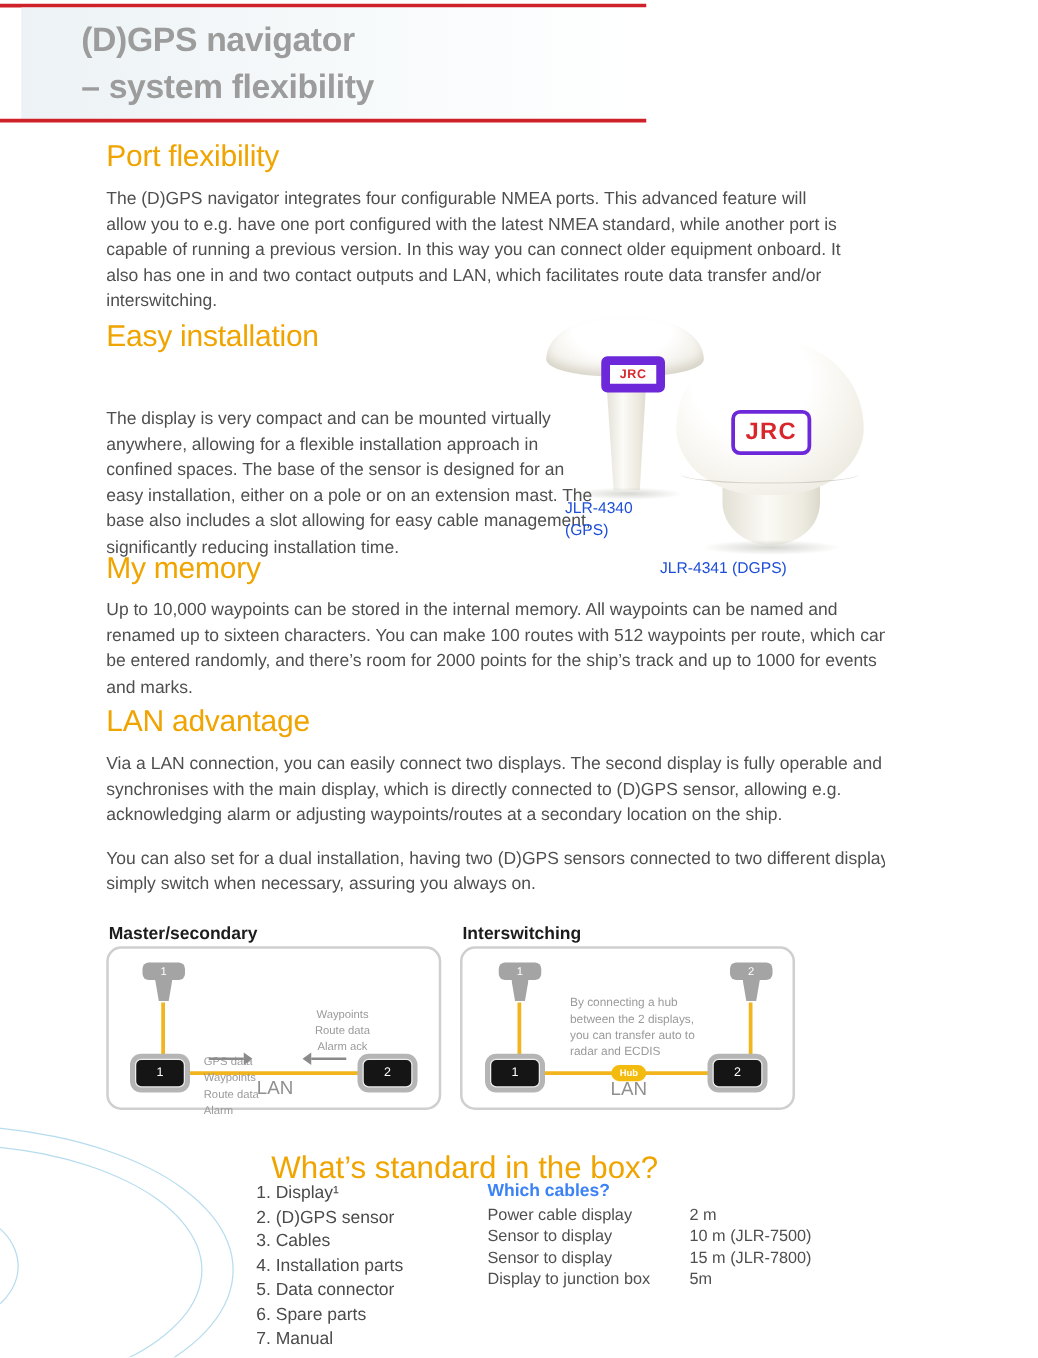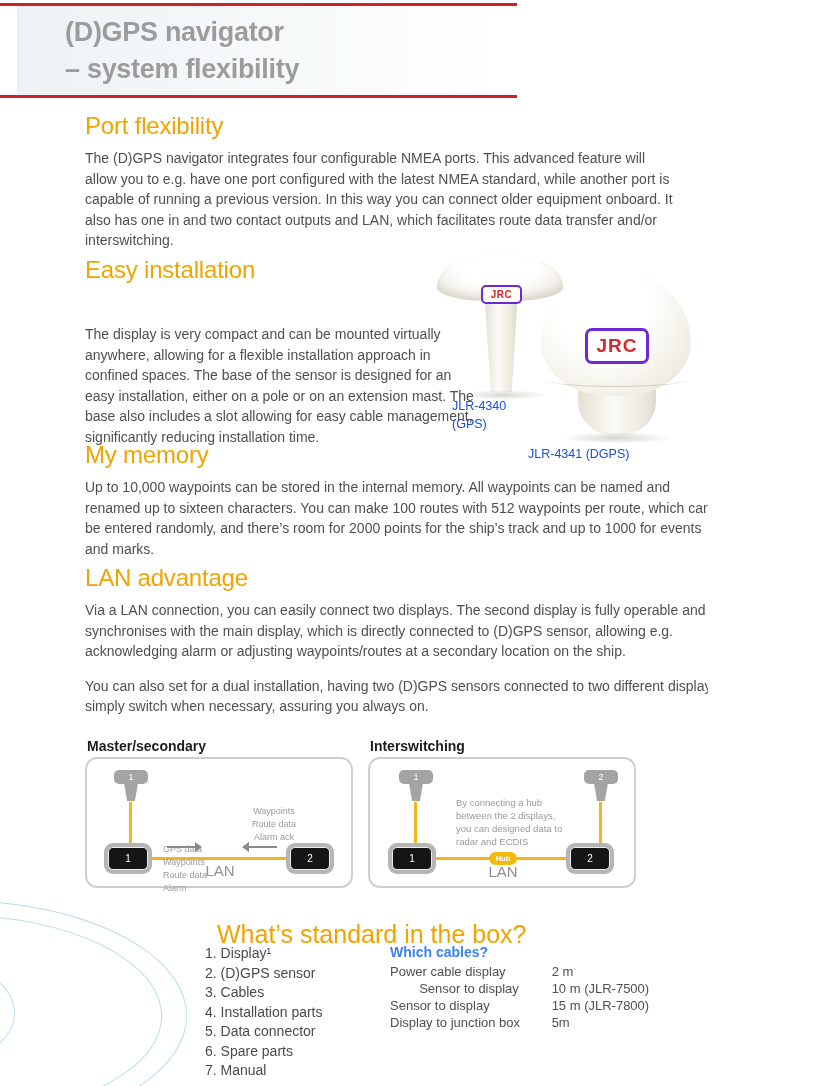--- a/index.html
+++ b/index.html
@@ -26,21 +26,21 @@
   .gps-ant{position:absolute;left:437px;top:254px;width:128px;height:150px;}
   .gps-cap{position:absolute;left:0;top:0;width:126px;height:47px;
            border-radius:52% 52% 50% 50% / 88% 88% 36% 36%;
            background:radial-gradient(ellipse at 48% 22%,#ffffff 42%,#f4f2ec 68%,#e5e2d7 96%);
            box-shadow:inset 0 -5px 7px rgba(175,170,152,.33);}
   .gps-stem{position:absolute;left:46px;top:42px;width:36px;height:96px;
             clip-path:polygon(4% 0,96% 0,80% 100%,22% 100%);
             background:linear-gradient(90deg,#dfdcd1,#fcfbf7 42%,#ebe8de 78%,#d9d5c9);}
   .gps-shadow{position:absolute;left:22px;top:136px;width:88px;height:10px;
               background:radial-gradient(ellipse,rgba(150,150,140,.38),rgba(0,0,0,0) 70%);}
-  .logo-jrc{background:#fff;border:2px solid #6d28d9;border-radius:5px;color:#d8262c;
+  .logo-jrc{background:#fff;border:7px solid #6d28d9;border-radius:5px;color:#d8262c;
             font-weight:bold;display:flex;align-items:center;justify-content:center;}
   .gps-logo{position:absolute;left:44px;top:31px;width:37px;height:15px;font-size:10px;letter-spacing:.5px;}
   .dgps-ant{position:absolute;left:541px;top:272px;width:152px;height:172px;}
   .dgps-base{position:absolute;left:37px;top:110px;width:78px;height:54px;
              border-radius:4px 4px 38px 38px / 4px 4px 34px 34px;
              background:linear-gradient(90deg,#e3e0d5,#fbfaf5 45%,#edebe0 82%,#dcd8cc);}
   .dgps-dome{position:absolute;left:0;top:0;width:150px;height:124px;
              border-radius:50% 50% 47% 47% / 59% 59% 45% 45%;
              background:radial-gradient(ellipse at 40% 26%,#ffffff 36%,#f7f5ef 60%,#e9e6dc 90%,#ded бc 100%);
              background:radial-gradient(ellipse at 40% 26%,#ffffff 36%,#f7f5ef 60%,#e9e6dc 90%,#dedacf 100%);}
@@ -206,21 +206,21 @@
     <div class="hline" style="left:66px;top:98px;width:134px;"></div>
     <div class="disp" style="left:18px;top:84px;">
       <div class="scr">1</div>
     </div>
     <div class="disp" style="left:196px;top:84px;">
       <div class="scr">2</div>
     </div>
     <div class="flow" style="left:86px;top:37px;width:124px;font-size:9.5px;">
       <div>By connecting a hub</div>
       <div>between the 2 displays,</div>
-      <div>you can designed data to</div>
+      <div>you can transfer auto to</div>
       <div>radar and ECDIS</div>
     </div>
     <div class="hub" style="left:119px;top:93px;">Hub</div>
     <div class="lan-label" style="left:103px;top:104px;">LAN</div>
   </div>
 
   <div class="ripple" id="rip1"></div>
   <div class="ripple" id="rip2"></div>
   <div class="ripple" id="rip3"></div>
 
@@ -232,21 +232,21 @@
     <div>4. Installation parts</div>
     <div>5. Data connector</div>
     <div>6. Spare parts</div>
     <div>7. Manual</div>
   </div>
   <div id="cables-heading">Which cables?</div>
   <div class="cable-row" style="top:964px;">
     <span class="lab">Power cable display</span>
     <span class="val">2 m</span>
   </div>
-  <div class="cable-row" style="top:981px;text-align:center;">
+  <div class="cable-row" style="top:981px;">
     <span class="lab">Sensor to display</span>
     <span class="val">10 m (JLR-7500)</span>
   </div>
   <div class="cable-row" style="top:998px;">
     <span class="lab">Sensor to display</span>
     <span class="val">15 m (JLR-7800)</span>
   </div>
   <div class="cable-row" style="top:1015px;">
     <span class="lab">Display to junction box</span>
     <span class="val">5m</span>

